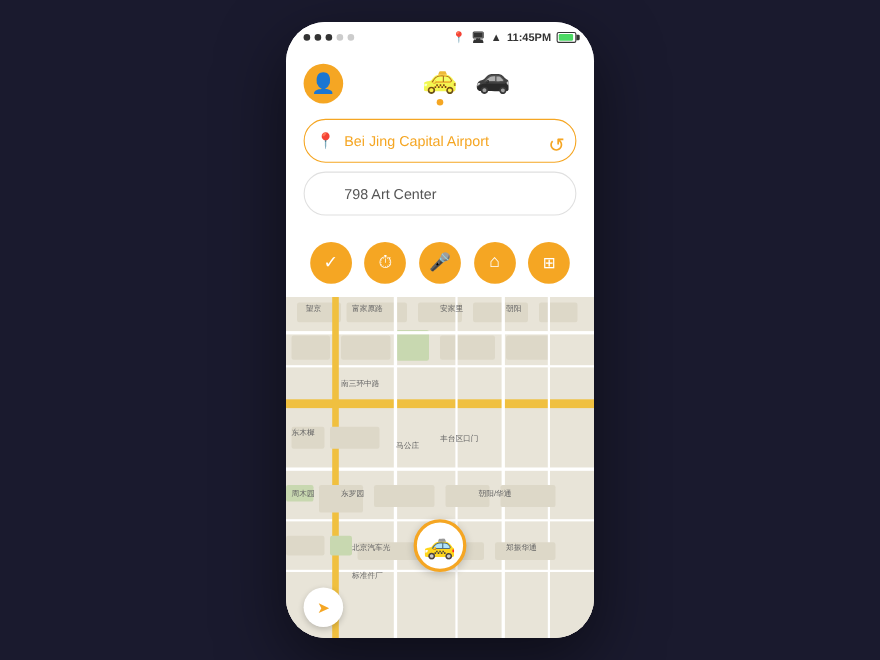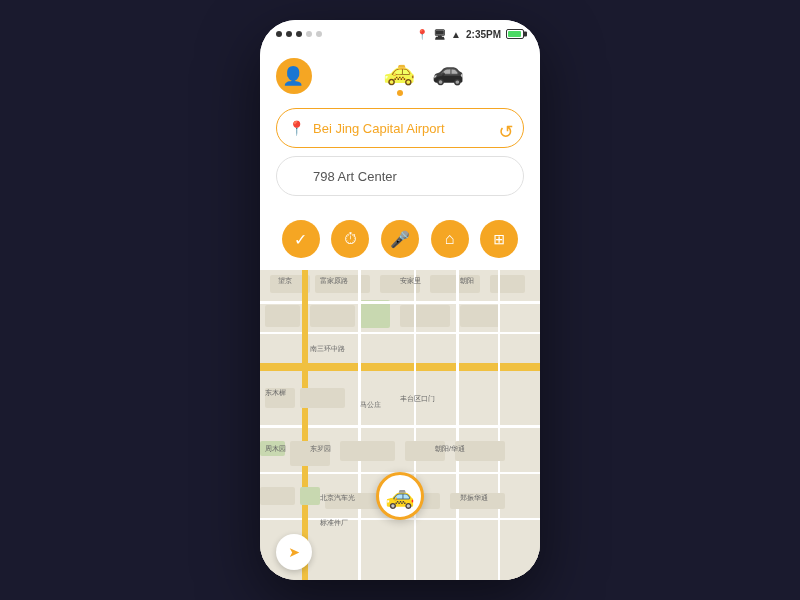--- a/index.html
+++ b/index.html
@@ -284,21 +284,21 @@
       <div class="status-dot active"></div>
       <div class="status-dot active"></div>
       <div class="status-dot active"></div>
       <div class="status-dot"></div>
       <div class="status-dot"></div>
     </div>
     <div class="status-right">
       <span style="font-size:10px;">📍</span>
       <span style="font-size:10px;">🖥</span>
       <span style="font-size:10px;">▲</span>
-      <span style="font-size:10px;font-weight:600;">2:35PM</span>
+      <span style="font-size:10px;font-weight:600;">11:45PM</span>
       <div class="battery-icon">
         <div class="battery-fill"></div>
       </div>
     </div>
   </div>
 
   <div class="app-header">
     <div class="avatar-icon">
       <span class="avatar-person">👤</span>
     </div>

